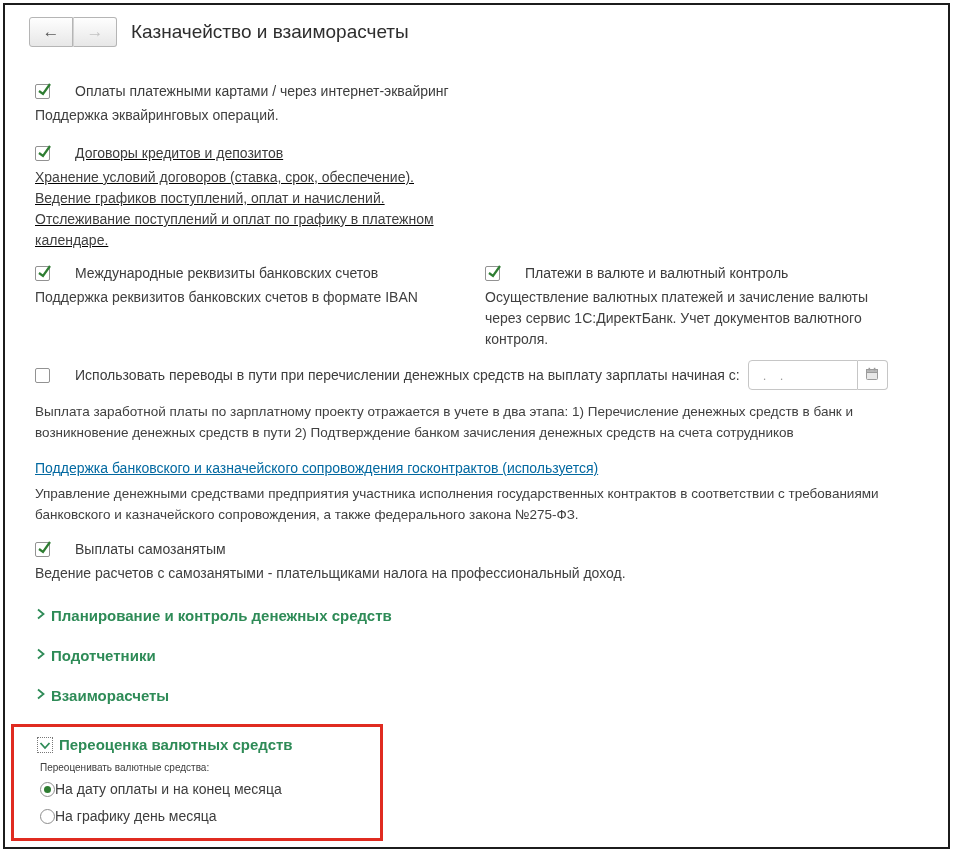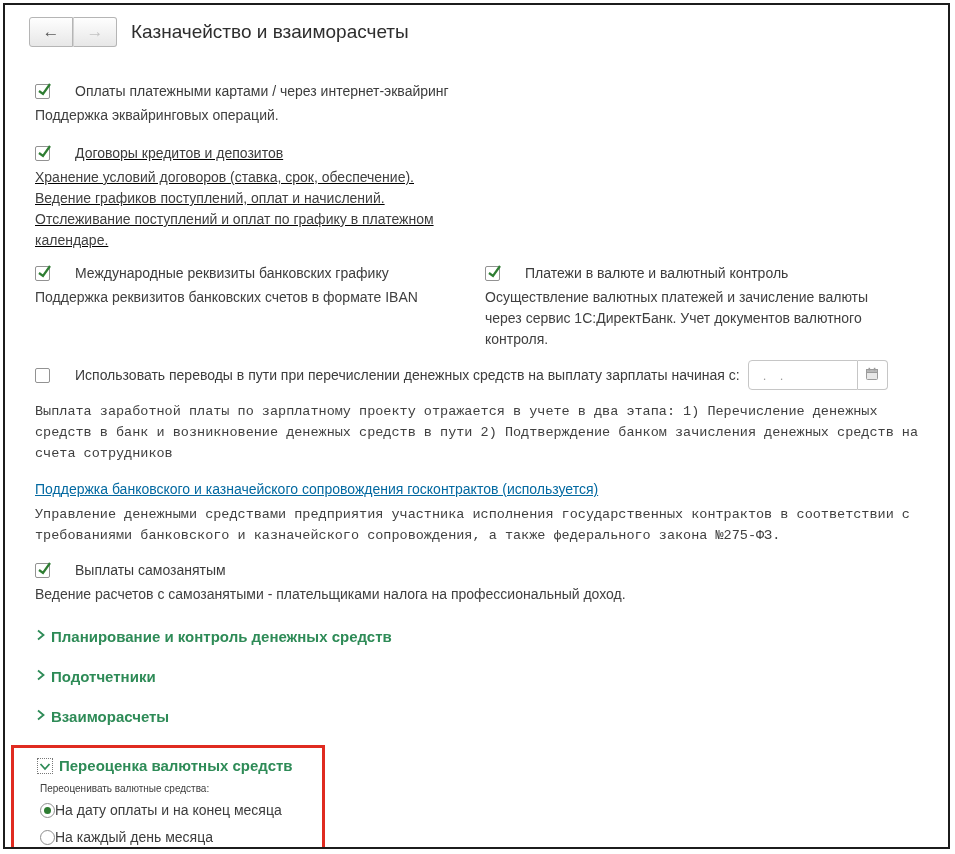--- a/index.html
+++ b/index.html
@@ -16,21 +16,21 @@
   .title { font-size:19px; color:#2e2e2e; font-weight:400; margin:0; }
 
   .content { padding:36px 14px 0 30px; }
 
   .cb-row { display:flex; align-items:center; gap:25px; cursor:pointer; }
   .cb { width:15px; height:15px; border:1px solid #929292; border-radius:2px; background:#fff; flex:none; position:relative; }
   .cb svg { position:absolute; left:1px; top:-3px; }
   .cb-label { font-size:14px; color:#3c3c3c; }
 
   .desc { font-size:14px; color:#404040; line-height:21px; white-space:pre-line; margin-top:6px; }
-  .desc.wide { font-size:13.5px;font-family:Liberation Mono, monospace; }
+  .desc.wide { font-size:13.5px; }
 
   .blk1 { margin-bottom:19px; }
   .blk2 { margin-bottom:14px;text-decoration:underline; }
   .cols { display:flex; margin-bottom:10px; }
   .col-left { width:450px; }
   .col-right { flex:1; }
 
   .transfer-row { display:flex; align-items:center; margin-top:6px; }
   .date-group { display:flex; margin-left:8px; }
   .date-input { width:110px; height:30px; border:1px solid #c6c6c6; border-radius:4px 0 0 4px;
@@ -38,21 +38,21 @@
   .cal-btn { width:30px; height:30px; border:1px solid #c6c6c6; border-left:none; border-radius:0 4px 4px 0;
              background:#fff; display:flex; align-items:center; justify-content:center; cursor:pointer; padding:0; }
 
   .link { display:inline-block; margin-top:17px; font-size:14px; color:#0369a1; text-decoration:underline; cursor:pointer; }
 
   .self-emp { margin-top:16px; }
 
   .section { display:flex; align-items:center; gap:5px; margin-top:22px; margin-bottom:20px; cursor:pointer; }
   .section-label { font-size:15px; font-weight:bold; color:#2e8b57; }
 
-  .highlight { border:3px solid #e02b20; width:314px; margin:2px 0 4px -24px; padding:9px 8px 12px 24px; }
+  .highlight { border:3px solid #e02b20; width:372px; margin:2px 0 4px -24px; padding:9px 8px 12px 24px; }
   .chev-wrap { display:inline-flex; outline:1px dotted #787878; padding:1px; }
   .reval-header { display:flex; align-items:center; gap:7px; cursor:pointer; }
   .reval-prompt { font-size:10px; color:#3c3c3c; margin:9px 0 8px 2px; }
   .radio-row { display:flex; align-items:center; gap:0; margin:0 0 11px 2px; cursor:pointer; }
   .radio-row:last-child { margin-bottom:2px; }
   .radio { width:15px; height:15px; border:1px solid #8e8e8e; border-radius:50%; background:#fff; flex:none; position:relative; }
   .radio.selected::after { content:""; position:absolute; left:3px; top:3px; width:7px; height:7px; border-radius:50%; background:#2e7d32; }
   .radio-label { font-size:14px; color:#3c3c3c; }
 </style>
 </head>
@@ -102,21 +102,21 @@
     </div>
 
     <div class="cols">
       <div class="col-left">
         <div class="cb-row">
           <span class="cb">
             <svg width="15" height="16" viewBox="0 0 15 16">
                 <polyline points="2,9 6,12 13,2" fill="none" stroke="#2e7d32" stroke-width="2.2"></polyline>
               </svg>
           </span>
-          <span class="cb-label">Международные реквизиты банковских графику</span>
+          <span class="cb-label">Международные реквизиты банковских счетов</span>
         </div>
         <div class="desc">Поддержка реквизитов банковских счетов в формате IBAN</div>
       </div>
       <div class="col-right">
         <div class="cb-row">
           <span class="cb">
             <svg width="15" height="16" viewBox="0 0 15 16">
                 <polyline points="2,9 6,12 13,2" fill="none" stroke="#2e7d32" stroke-width="2.2"></polyline>
               </svg>
           </span>
@@ -206,18 +206,18 @@
         </span>
         <span class="section-label">Переоценка валютных средств</span>
       </div>
       <div class="reval-prompt">Переоценивать валютные средства:</div>
       <div class="radio-row">
         <span class="radio selected"></span>
         <span class="radio-label">На дату оплаты и на конец месяца</span>
       </div>
       <div class="radio-row">
         <span class="radio"></span>
-        <span class="radio-label">На каждый день месяца</span>
+        <span class="radio-label">На графику день месяца</span>
       </div>
     </div>
 
   </div>
 </div>
 
 </body></html>

